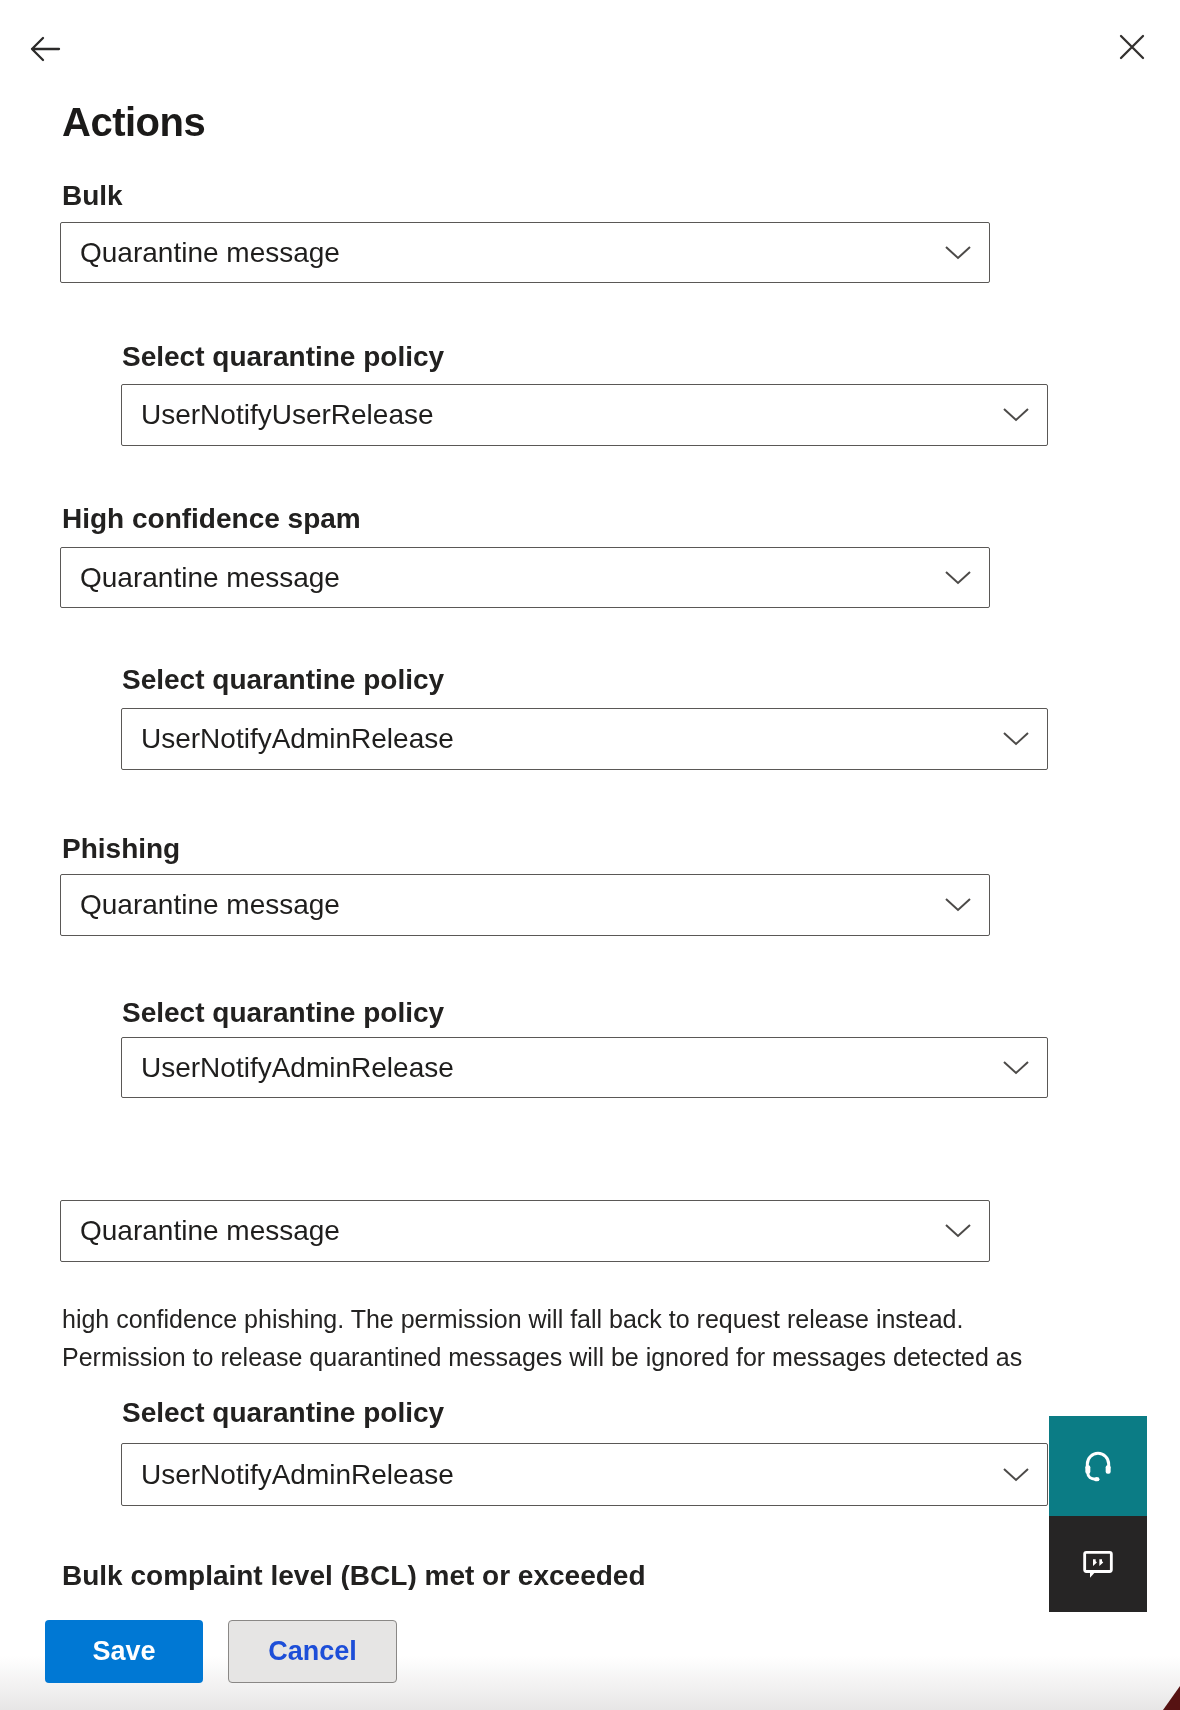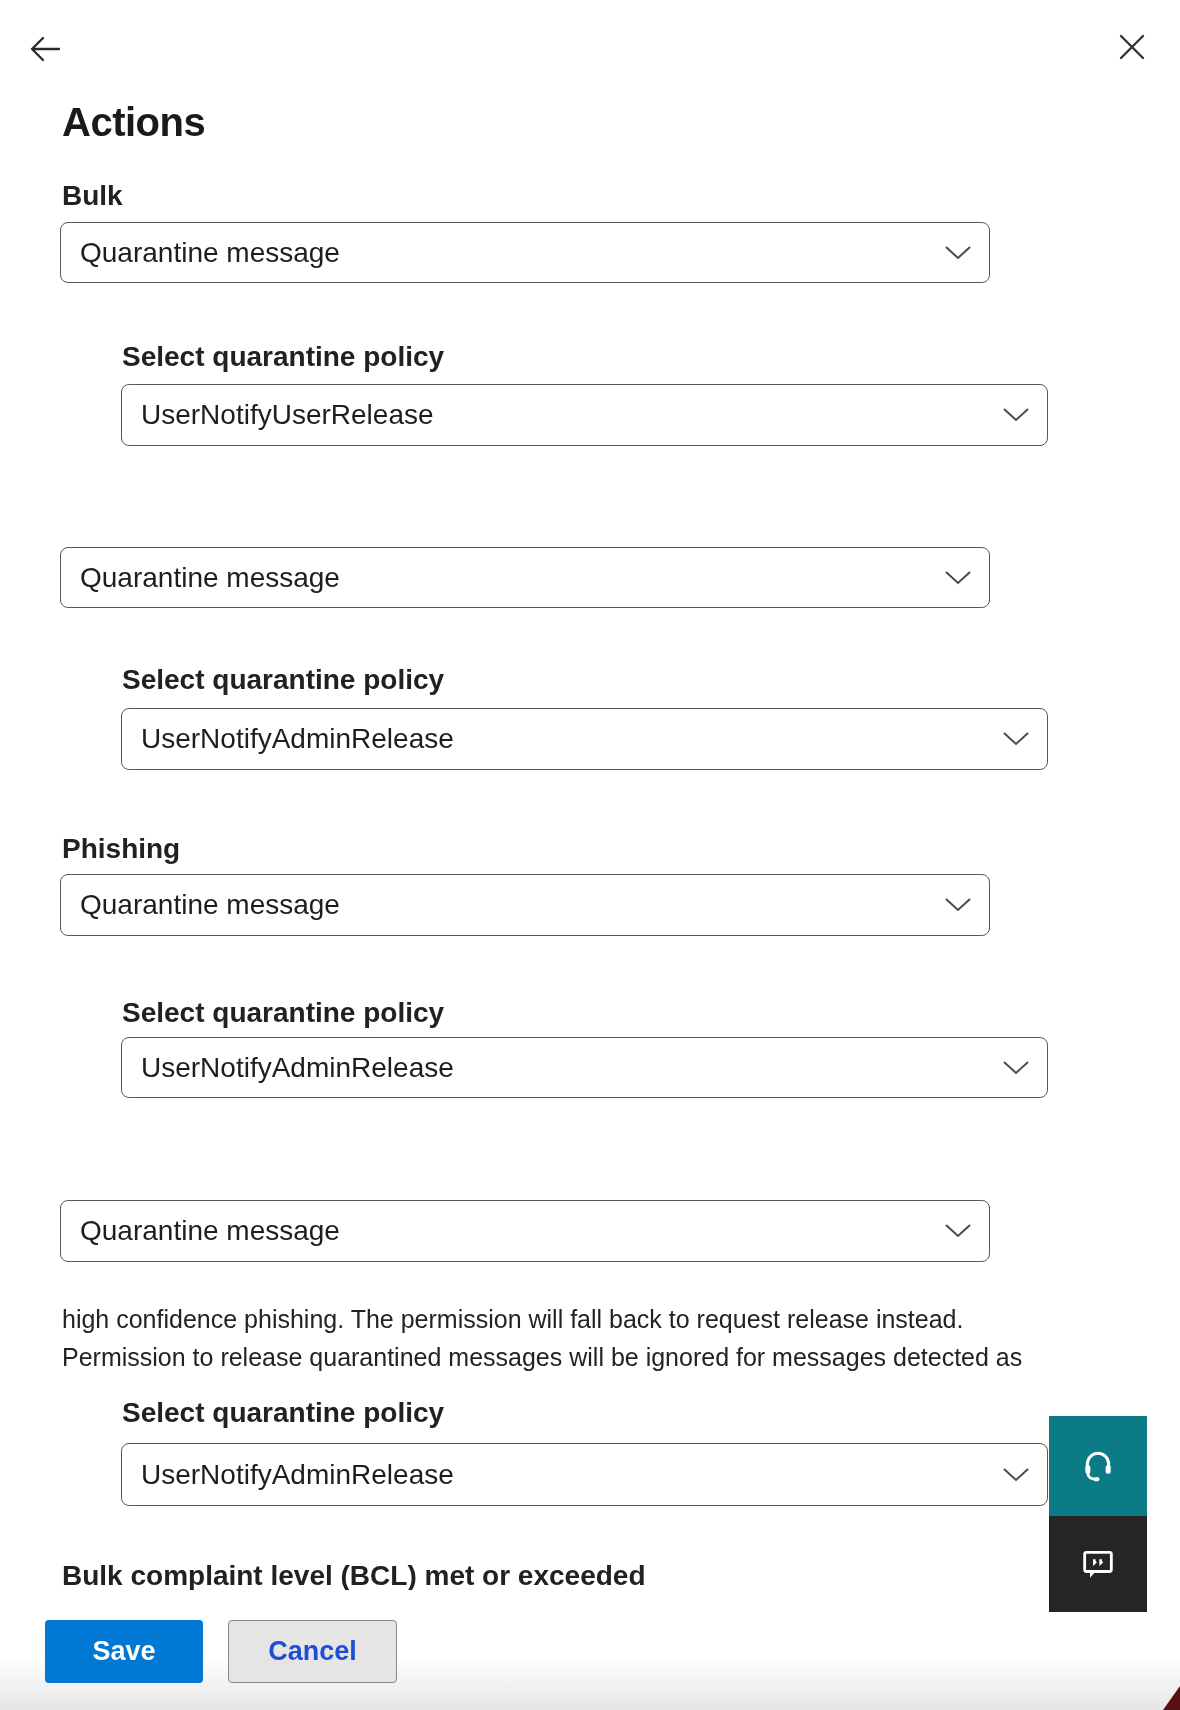--- a/index.html
+++ b/index.html
@@ -19,21 +19,21 @@
     font-size:40px; font-weight:700; color:#1b1a19; letter-spacing:-0.5px;
   }
   .flabel {
     position:absolute; left:62px;
     font-size:28px; font-weight:600; color:#222120; line-height:34px;
     white-space:nowrap;
   }
   .flabel.ind { left:122px; }
   .dd {
     position:absolute; left:60px; width:930px;
-    background:#ffffff; border:1.5px solid #5a5856; border-radius:8px;
+    background:#ffffff; border:1.5px solid #5a5856; border-radius:2px;
     display:flex; align-items:center; padding:0 56px 0 19px;
     font-size:28px; color:#1f1e1d; cursor:pointer; white-space:nowrap;
   }
   .dd.ind { left:121px; width:927px; }
   .chev {
     position:absolute; right:17px; top:50%; transform:translateY(-50%);
     width:28px; height:16px; display:block;
   }
   .note {
     position:absolute; left:62px; top:1300px;
@@ -112,20 +112,21 @@
   <div class="flabel ind" style="top:340px;">Select quarantine policy</div>
   <div class="dd ind" style="top:384px; height:62px;">
     <span>UserNotifyUserRelease</span>
     <span class="chev">
       <svg width="28" height="16" viewBox="0 0 28 16">
           <path d="M2 2 L14 13 L26 2" fill="none" stroke="#4c4a48" stroke-width="2"></path>
         </svg>
     </span>
   </div>
 
+  <div class="flabel" style="top:502px;">High confidence spam</div>
   <div class="dd" style="top:547px; height:61px;">
     <span>Quarantine message</span>
     <span class="chev">
       <svg width="28" height="16" viewBox="0 0 28 16">
           <path d="M2 2 L14 13 L26 2" fill="none" stroke="#4c4a48" stroke-width="2"></path>
         </svg>
     </span>
   </div>
 
   <div class="flabel ind" style="top:663px;">Select quarantine policy</div>

